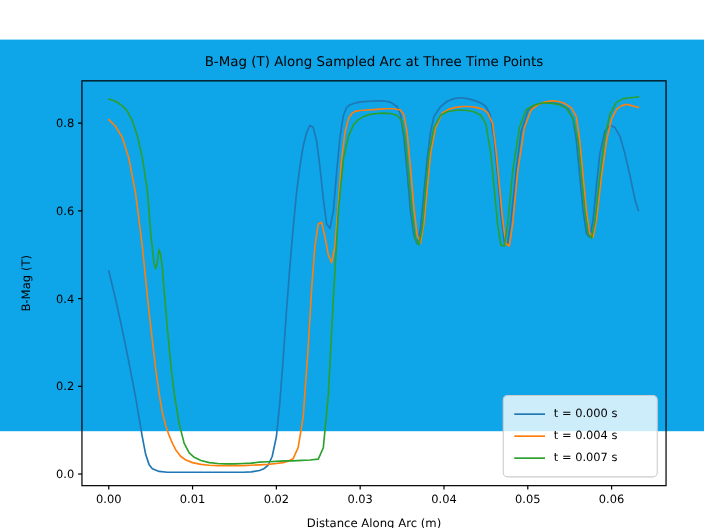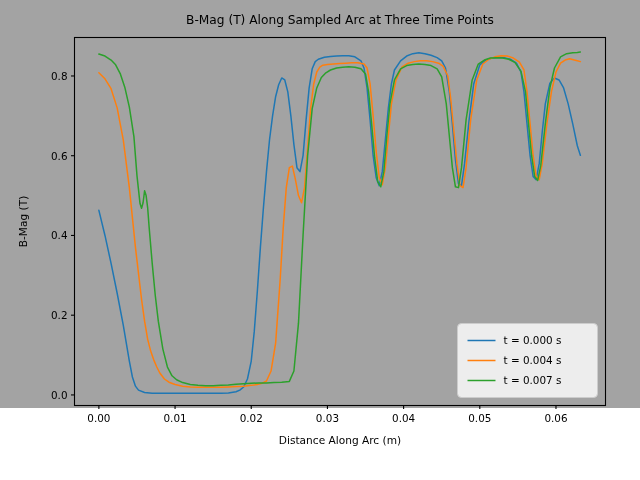--- a/index.html
+++ b/index.html
@@ -9,22 +9,23 @@
   }
   body {
     width: 640px;
     height: 480px;
     overflow: hidden;
     font-family: "DejaVu Sans", sans-serif;
   }
   #figure {
     position: relative;
     width: 640px;
-    height: 408px;
-    background: #a3a3a3;
+    height: 356px;
+    background: #0ea5e9;
+    margin-top: 36px;
   }
   #plot-svg {
     position: absolute;
     left: 0;
     top: 0;
     width: 640px;
     height: 480px;
     display: block;
   }
   .fig-title {

